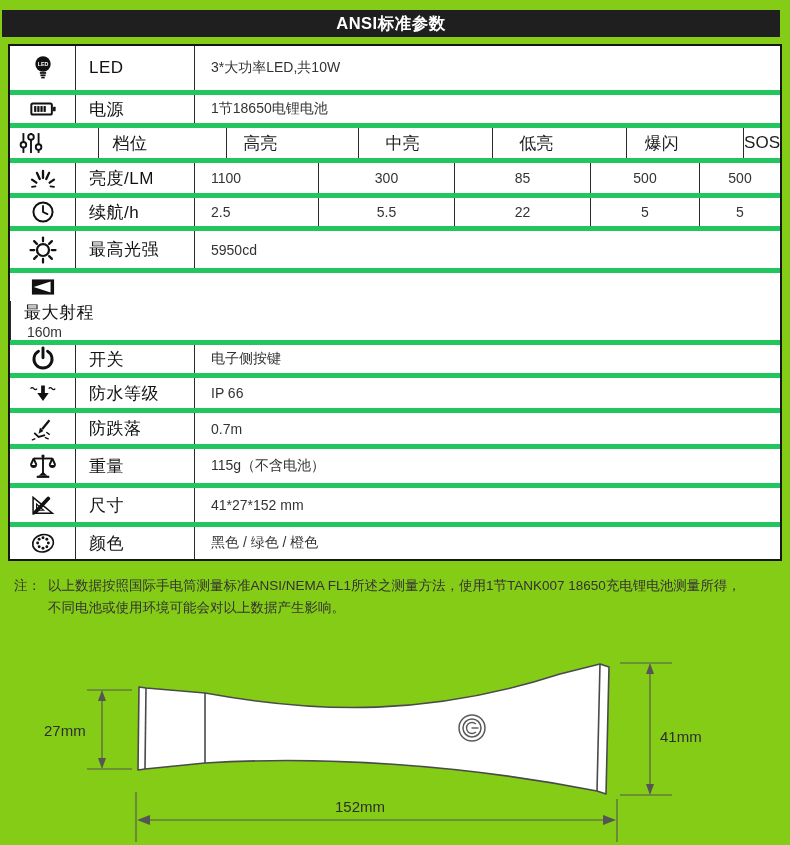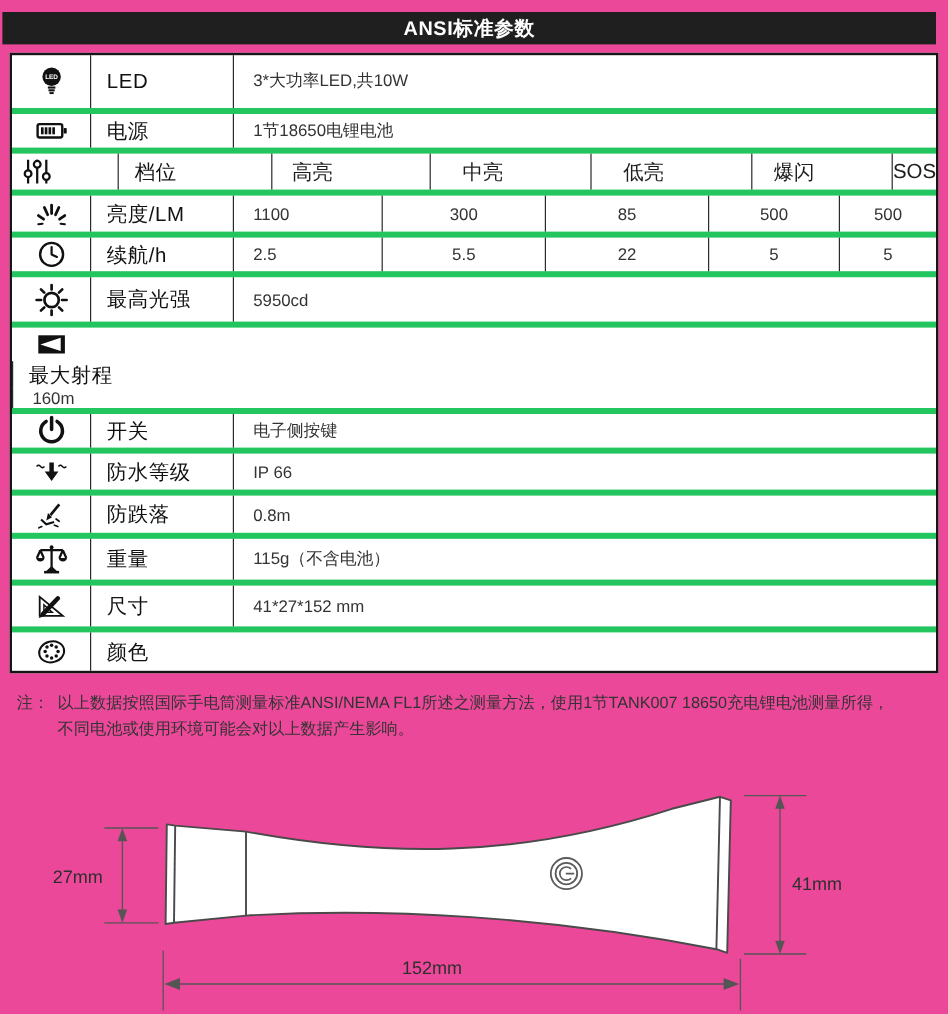--- a/index.html
+++ b/index.html
@@ -1,17 +1,17 @@
 <!DOCTYPE html>
 <html><head>
 <meta charset="utf-8">
 <style>
   html,body { margin:0; padding:0; background:#ffffff; }
   .page {
-    position:relative; width:790px; height:845px; background:#ec4899;
+    position:relative; width:790px; height:845px; background:#84cc16;
     font-family:"Liberation Sans","DejaVu Sans",sans-serif; color:#1a1a1a;
     overflow:hidden;
   }
   .title-bar {
     margin:10px 10px 7px 2px; height:27px; background:#1f1f1f;
     display:flex; align-items:center; justify-content:center;
   }
   .title-bar span { color:#ffffff; font-size:16.5px; font-weight:600; letter-spacing:0.5px; }
   .spec-table {
     margin:0 8px; border:2px solid #161616; background:#fff;
@@ -191,21 +191,21 @@
     <polygon points="8.2,16 12.3,13.7 9.4,10.8" fill="#111"></polygon>
     <path d="M4.5 15.3 L8.2 18.8 L13.8 17.2" fill="none" stroke="#111" stroke-width="1.5"></path>
     <g stroke="#111" stroke-width="1.2" stroke-linecap="round">
       <line x1="15.2" y1="15" x2="17.4" y2="16.6"></line>
       <line x1="14" y1="19.4" x2="16.5" y2="20.4"></line>
       <line x1="5" y1="20.4" x2="2.9" y2="21.3"></line>
     </g>
   </svg>
         </div>
         <div class="cell label-cell">防跌落</div>
-        <div class="cell value-cell single">0.8m</div>
+        <div class="cell value-cell single">0.7m</div>
       </div>
       <div class="row" style="min-height: 39px;">
         <div class="cell icon-cell">
           <svg width="30" height="30" viewBox="0 0 24 24">
     <g stroke="#111" stroke-width="1.5" fill="none">
       <line x1="12" y1="4.5" x2="12" y2="18.5"></line>
       <line x1="4.5" y1="6" x2="19.5" y2="6"></line>
       <path d="M4.5 6 L2.2 11.2 M4.5 6 L6.8 11.2 M19.5 6 L17.2 11.2 M19.5 6 L21.8 11.2"></path>
     </g>
     <circle cx="12" cy="4" r="1.3" fill="#111"></circle>
@@ -240,20 +240,21 @@
       <circle cx="12" cy="16.5" r="1.25"></circle>
       <circle cx="8.7" cy="15.2" r="1.25"></circle>
       <circle cx="7.4" cy="12" r="1.25"></circle>
       <circle cx="8.7" cy="8.8" r="1.25"></circle>
       <circle cx="12" cy="7.5" r="1.25"></circle>
       <circle cx="15.3" cy="8.8" r="1.25"></circle>
     </g>
   </svg>
         </div>
         <div class="cell label-cell">颜色</div>
+        <div class="cell value-cell single">黑色 / 绿色 / 橙色</div>
       </div>
     </div>
 
   <div class="note">
     <span class="note-prefix">注：</span>
     <div class="note-lines">
       <div>以上数据按照国际手电筒测量标准ANSI/NEMA FL1所述之测量方法，使用1节TANK007 18650充电锂电池测量所得，</div>
       <div>不同电池或使用环境可能会对以上数据产生影响。</div>
     </div>
   </div>

